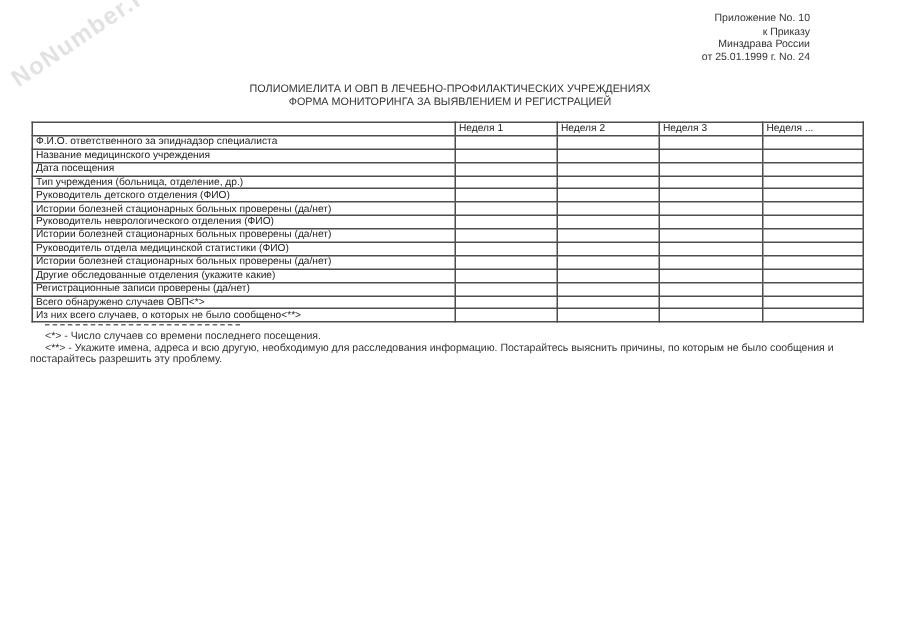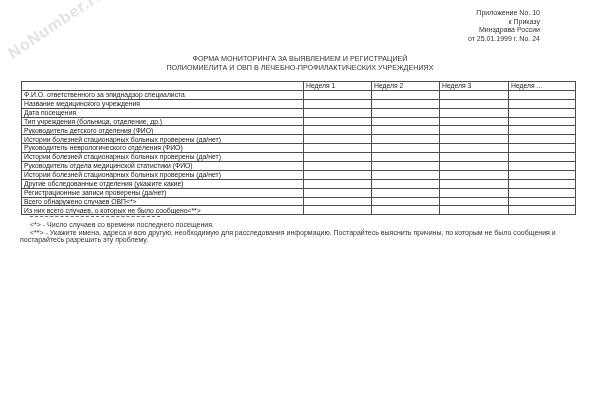--- a/index.html
+++ b/index.html
@@ -50,22 +50,22 @@
   <div id="watermark">NoNumber.ru</div>
 
   <div id="doc-ref">
     <div>Приложение No. 10</div>
     <div>к Приказу</div>
     <div>Минздрава России</div>
     <div>от 25.01.1999 г. No. 24</div>
   </div>
 
   <div id="title">
+    <div>ПОЛИОМИЕЛИТА И ОВП В ЛЕЧЕБНО-ПРОФИЛАКТИЧЕСКИХ УЧРЕЖДЕНИЯХ</div>
     <div>ФОРМА МОНИТОРИНГА ЗА ВЫЯВЛЕНИЕМ И РЕГИСТРАЦИЕЙ</div>
-    <div>ПОЛИОМИЕЛИТА И ОВП В ЛЕЧЕБНО-ПРОФИЛАКТИЧЕСКИХ УЧРЕЖДЕНИЯХ</div>
   </div>
 
   <table id="monitoring-table">
     <colgroup>
       <col style="width:282px">
       <col style="width:68px">
       <col style="width:68px">
       <col style="width:69px">
       <col style="width:67px">
     </colgroup>

